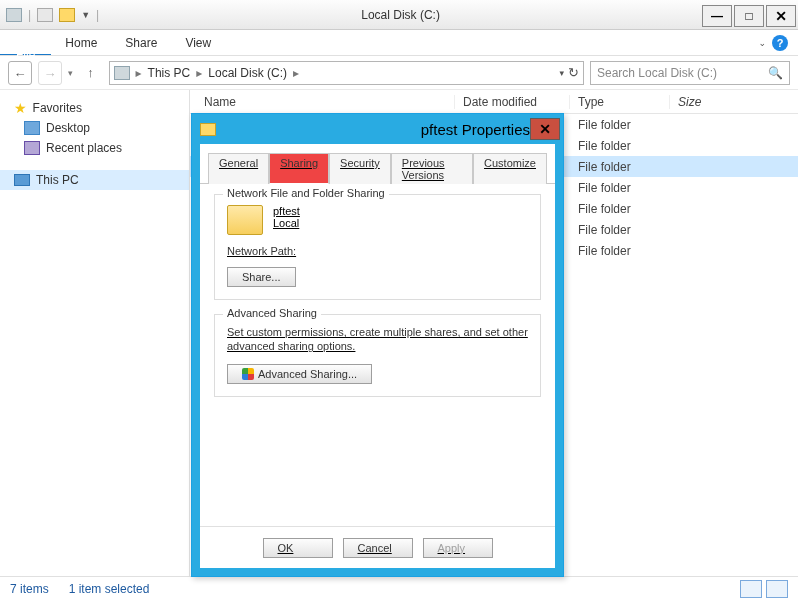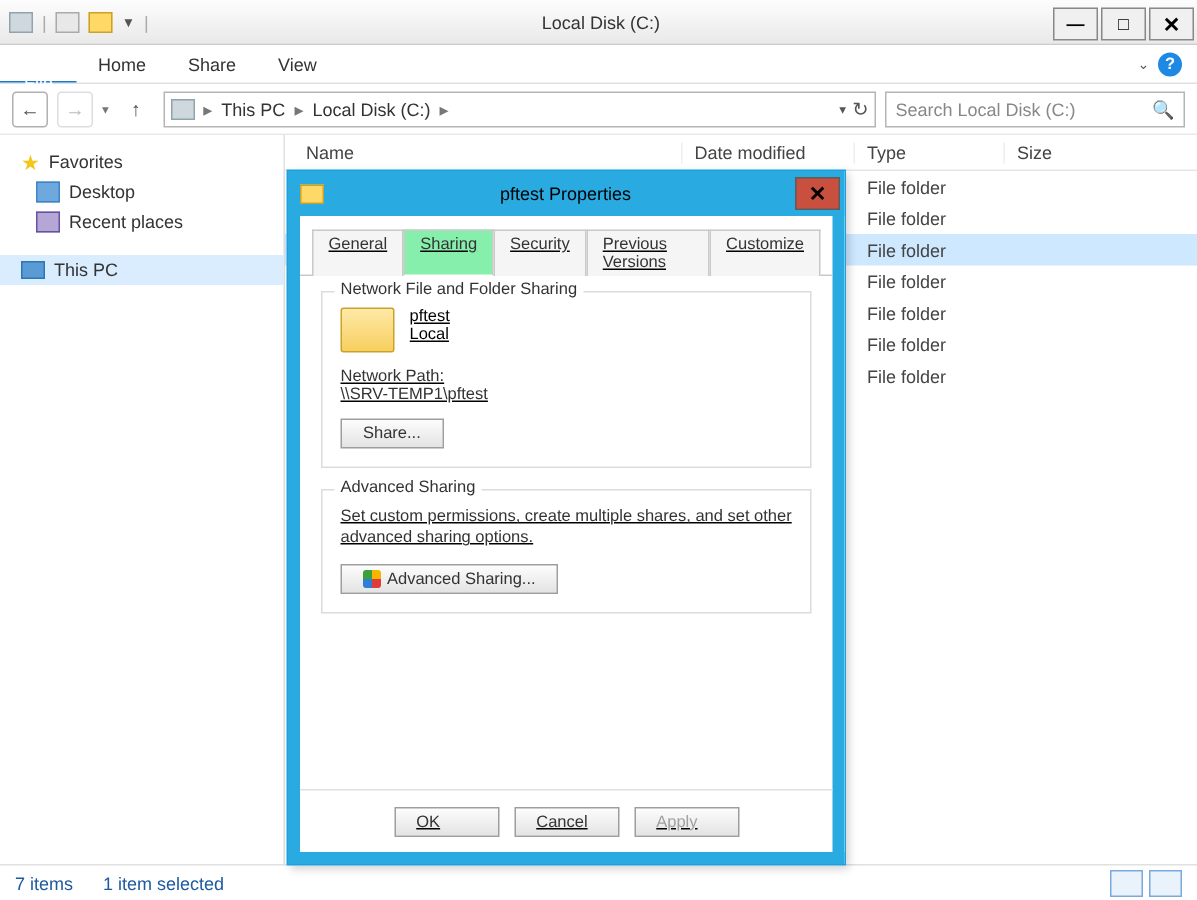--- a/index.html
+++ b/index.html
@@ -41,45 +41,45 @@
 .tree-grp.selected { background: #d9edff; }
 .star { color: #f5c518; font-size: 14px; }
 .pc-icon { width: 16px; height: 12px; background: #5a9bd5; border: 1px solid #2e75b6; }
 .net-icon { width: 14px; height: 14px; background: #0e7fbb; border-radius: 50%; }
 
 .content { flex: 1; display: flex; flex-direction: column; }
 .col-headers { display: flex; height: 24px; border-bottom: 1px solid #e5e5e5; align-items: center; color: #444; }
 .col-name { width: 265px; padding-left: 14px; border-right: 1px solid #eee; }
 .col-date { width: 115px; padding-left: 8px; border-right: 1px solid #eee; }
 .col-type { width: 100px; padding-left: 8px; border-right: 1px solid #eee; }
-.col-size { width: 80px; padding-left: 8px; }
+.col-size { width: 80px; padding-left: 8px; font-style: italic; }
 .rows { flex: 1; position: relative; }
 .row { height: 21px; display: flex; align-items: center; color: #444; }
 .row.selected { background: #cde8ff; }
 .row .c-name { width: 265px; padding-left: 14px; }
 .row .c-date { width: 115px; padding-left: 8px; }
 .row .c-type { width: 100px; padding-left: 8px; }
 .row .c-size { width: 80px; padding-left: 8px; }
 
 
 .statusbar { height: 24px; border-top: 1px solid #e0e0e0; display: flex; align-items: center; padding: 0 10px; color: #1e5aa0; gap: 20px; }
 .statusbar .right { margin-left: auto; display: flex; gap: 4px; }
 .view-toggle { width: 22px; height: 18px; border: 1px solid #7aa9dd; background: #eaf3fc; }
 
 
 .dialog { position: absolute; left: 191px; top: 113px; width: 373px; height: 464px; background: #fff; border: 1px solid #1ba1e2; box-shadow: 2px 2px 6px rgba(0,0,0,0.2); }
 .dlg-title { height: 30px; background: #29abe2; display: flex; align-items: center; color: #000; }
 .dlg-title .folder-ico { width: 16px; height: 13px; background: #ffd968; border: 1px solid #c9a227; margin: 0 8px; }
-.dlg-title-text { flex: 1; text-align: center; font-size: 12px; color: #000; }
+.dlg-title-text { flex: 1; text-align: right; font-size: 15px; color: #000; }
 .dlg-close { width: 30px; height: 22px; background: #c94f3f; color: #000; display: flex; align-items: center; justify-content: center; font-weight: bold; margin-right: 3px; border: 1px solid #5c5c5c; font-size: 14px; }
 .dlg-body { height: calc(100% - 30px); border: 8px solid #29abe2; border-top: none; background: #fff; display: flex; flex-direction: column; text-decoration: underline; }
 
 .tabs { display: flex; padding: 8px 8px 0 8px; border-bottom: 1px solid #c9c9c9; }
 .tab { padding: 3px 10px; border: 1px solid #c9c9c9; border-bottom: none; margin-right: 0px; background: #f5f5f5; font-size: 11px; position: relative; top: 1px; color: #333; }
-.tab.active { background: #86efac; border-bottom: 1px solid #fff; }
+.tab.active { background: #ef4444; border-bottom: 1px solid #fff; }
 
 .tabpanel { flex: 1; padding: 10px 14px; overflow: hidden; }
 .groupbox { border: 1px solid #dcdcdc; padding: 10px 12px 12px 12px; margin-bottom: 14px; position: relative; }
 .group-title { position: absolute; top: -8px; left: 8px; background: #fff; padding: 0 4px; font-size: 11px; color: #333; }
 .folder-big { width: 36px; height: 30px; background: linear-gradient(#ffe9a8,#f7cf5e); border: 1px solid #c9a227; float: left; margin-right: 10px; border-radius: 2px; }
 .share-lines { overflow: hidden; }
 .np-label { clear: both; margin-top: 10px; font-size: 11px; color: #333; }
 .np-val { font-size: 11px; color: #333; }
 .btn-classic { border: 1px solid #9e9e9e; background: linear-gradient(#fdfdfd,#e3e3e3); padding: 3px 14px; font-size: 11px; color: #333; display: inline-flex; align-items: center; gap: 4px; }
 .btn-classic.disabled { color: #a0a0a0; }
@@ -257,21 +257,20 @@
       <div class="groupbox">
         <div class="group-title">Network File and Folder Sharing</div>
         <div class="share-info-row">
           <div class="folder-big"></div>
           <div class="share-lines">
             <div style="font-size:11px">pftest</div>
             <div style="font-size:11px">Local</div>
           </div>
         </div>
         <div class="np-label">Network Path:</div>
-        <div class="np-val">\\SRV-TEMP1\pftest</div>
         <div style="margin-top:10px">
           <button class="btn-classic">Share...</button>
         </div>
       </div>
 
       <div class="groupbox">
         <div class="group-title">Advanced Sharing</div>
         <div class="small-desc">Set custom permissions, create multiple shares, and set other advanced sharing options.</div>
         <button class="btn-classic">
           <span class="shield"></span>

